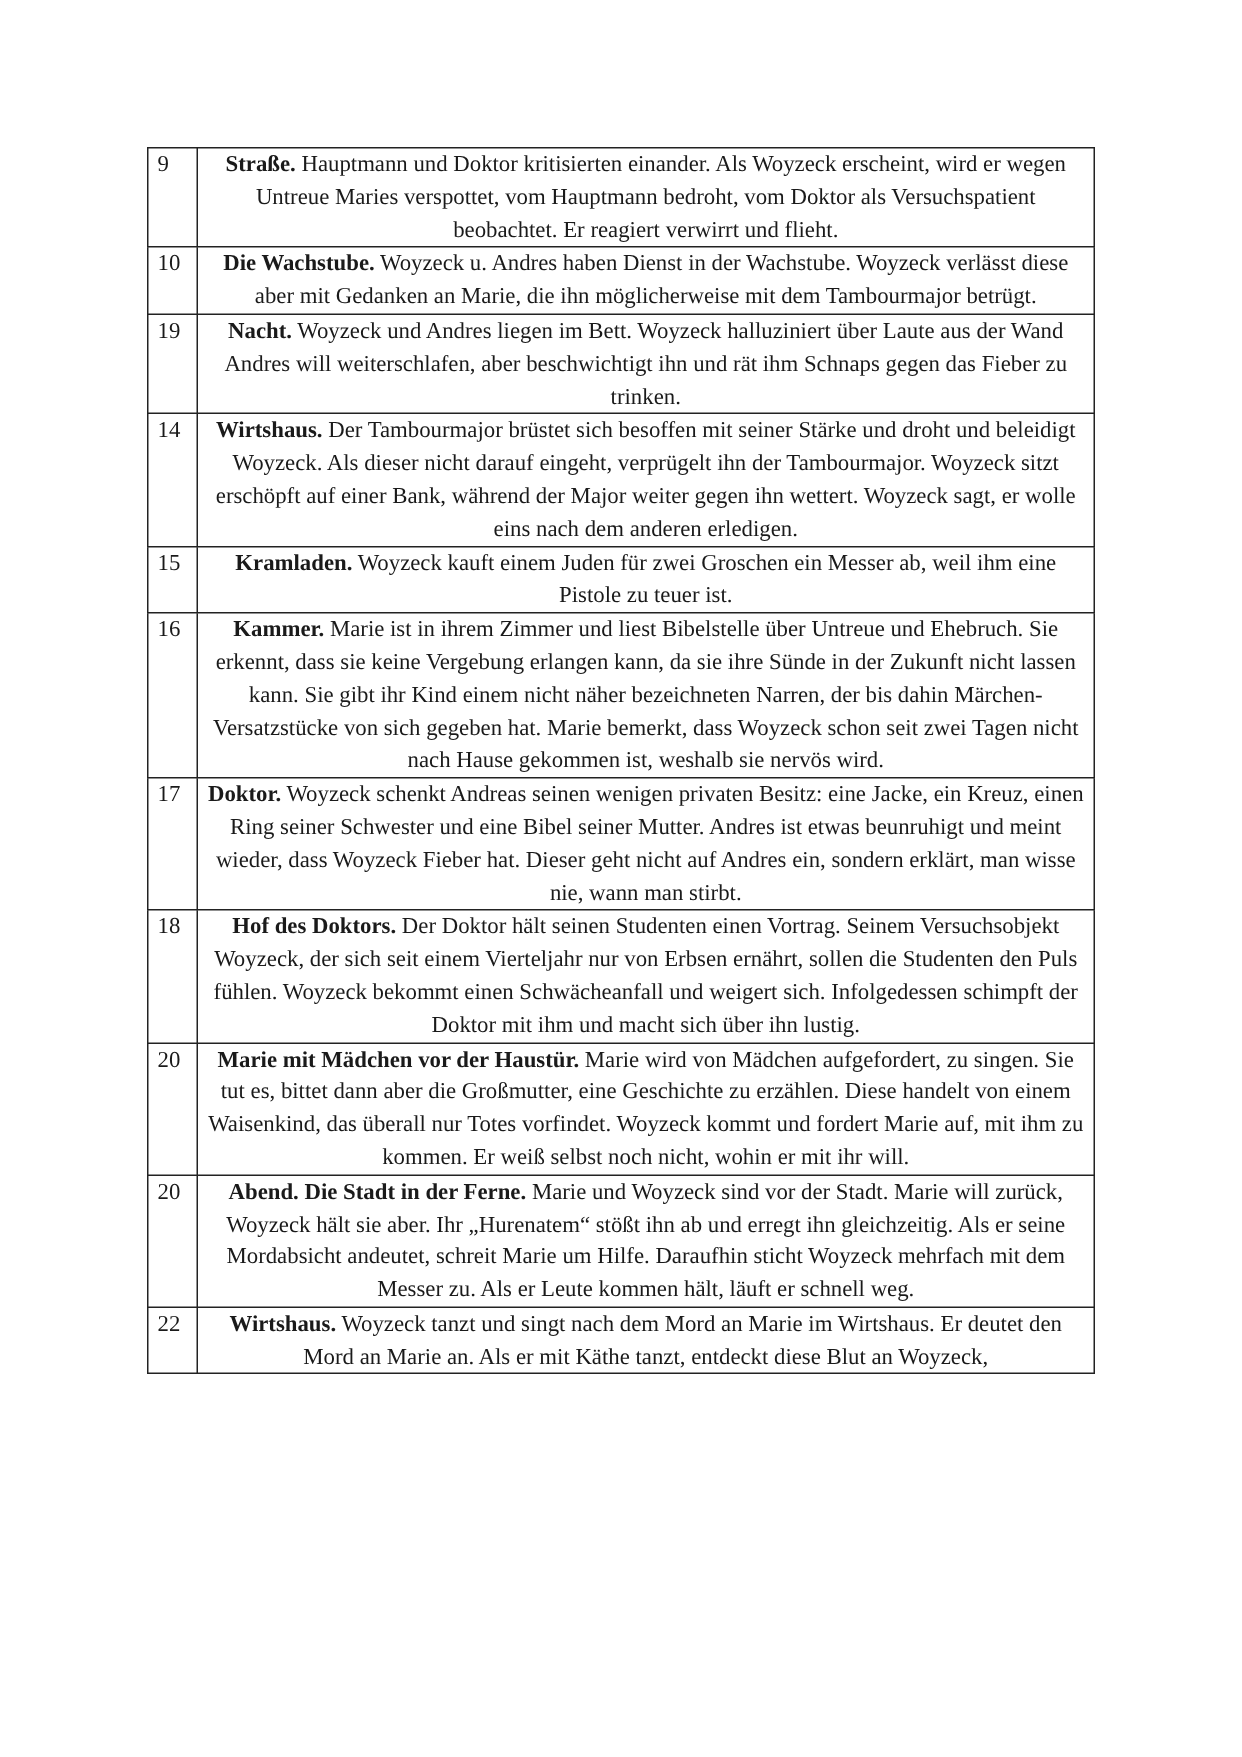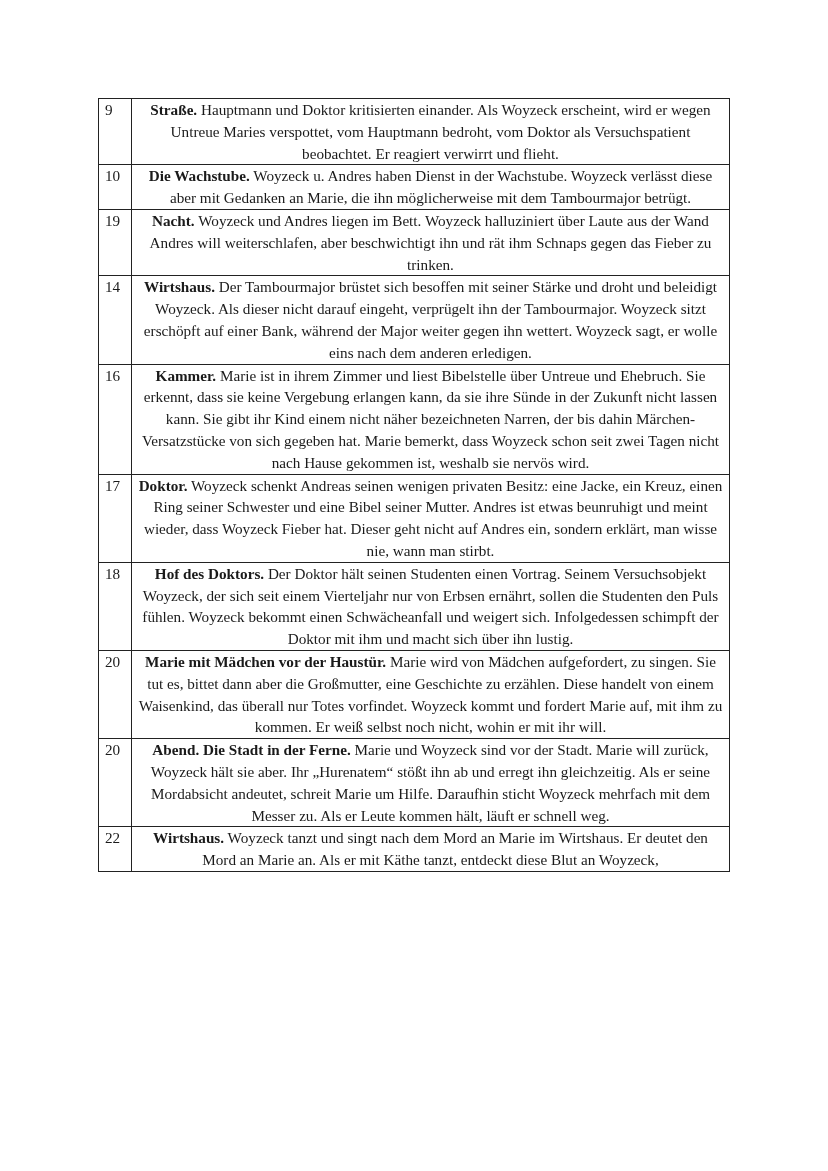--- a/index.html
+++ b/index.html
@@ -31,20 +31,24 @@
       </tr>
       <tr>
         <td class="num">19</td>
         <td class="desc"><span class="title">Nacht.</span><span> Woyzeck und Andres liegen im Bett. Woyzeck halluziniert über Laute aus der Wand Andres will weiterschlafen, aber beschwichtigt ihn und rät ihm Schnaps gegen das Fieber zu trinken.</span></td>
       </tr>
       <tr>
         <td class="num">14</td>
         <td class="desc"><span class="title">Wirtshaus.</span><span> Der Tambourmajor brüstet sich besoffen mit seiner Stärke und droht und beleidigt Woyzeck. Als dieser nicht darauf eingeht, verprügelt ihn der Tambourmajor. Woyzeck sitzt erschöpft auf einer Bank, während der Major weiter gegen ihn wettert. Woyzeck sagt, er wolle eins nach dem anderen erledigen.</span></td>
       </tr>
       <tr>
+        <td class="num">15</td>
+        <td class="desc"><span class="title">Kramladen.</span><span> Woyzeck kauft einem Juden für zwei Groschen ein Messer ab, weil ihm eine Pistole zu teuer ist.</span></td>
+      </tr>
+      <tr>
         <td class="num">16</td>
         <td class="desc"><span class="title">Kammer.</span><span> Marie ist in ihrem Zimmer und liest Bibelstelle über Untreue und Ehebruch. Sie erkennt, dass sie keine Vergebung erlangen kann, da sie ihre Sünde in der Zukunft nicht lassen kann. Sie gibt ihr Kind einem nicht näher bezeichneten Narren, der bis dahin Märchen-Versatzstücke von sich gegeben hat. Marie bemerkt, dass Woyzeck schon seit zwei Tagen nicht nach Hause gekommen ist, weshalb sie nervös wird.</span></td>
       </tr>
       <tr>
         <td class="num">17</td>
         <td class="desc"><span class="title">Doktor.</span><span> Woyzeck schenkt Andreas seinen wenigen privaten Besitz: eine Jacke, ein Kreuz, einen Ring seiner Schwester und eine Bibel seiner Mutter. Andres ist etwas beunruhigt und meint wieder, dass Woyzeck Fieber hat. Dieser geht nicht auf Andres ein, sondern erklärt, man wisse nie, wann man stirbt.</span></td>
       </tr>
       <tr>
         <td class="num">18</td>
         <td class="desc"><span class="title">Hof des Doktors.</span><span> Der Doktor hält seinen Studenten einen Vortrag. Seinem Versuchsobjekt Woyzeck, der sich seit einem Vierteljahr nur von Erbsen ernährt, sollen die Studenten den Puls fühlen. Woyzeck bekommt einen Schwächeanfall und weigert sich. Infolgedessen schimpft der Doktor mit ihm und macht sich über ihn lustig.</span></td>

